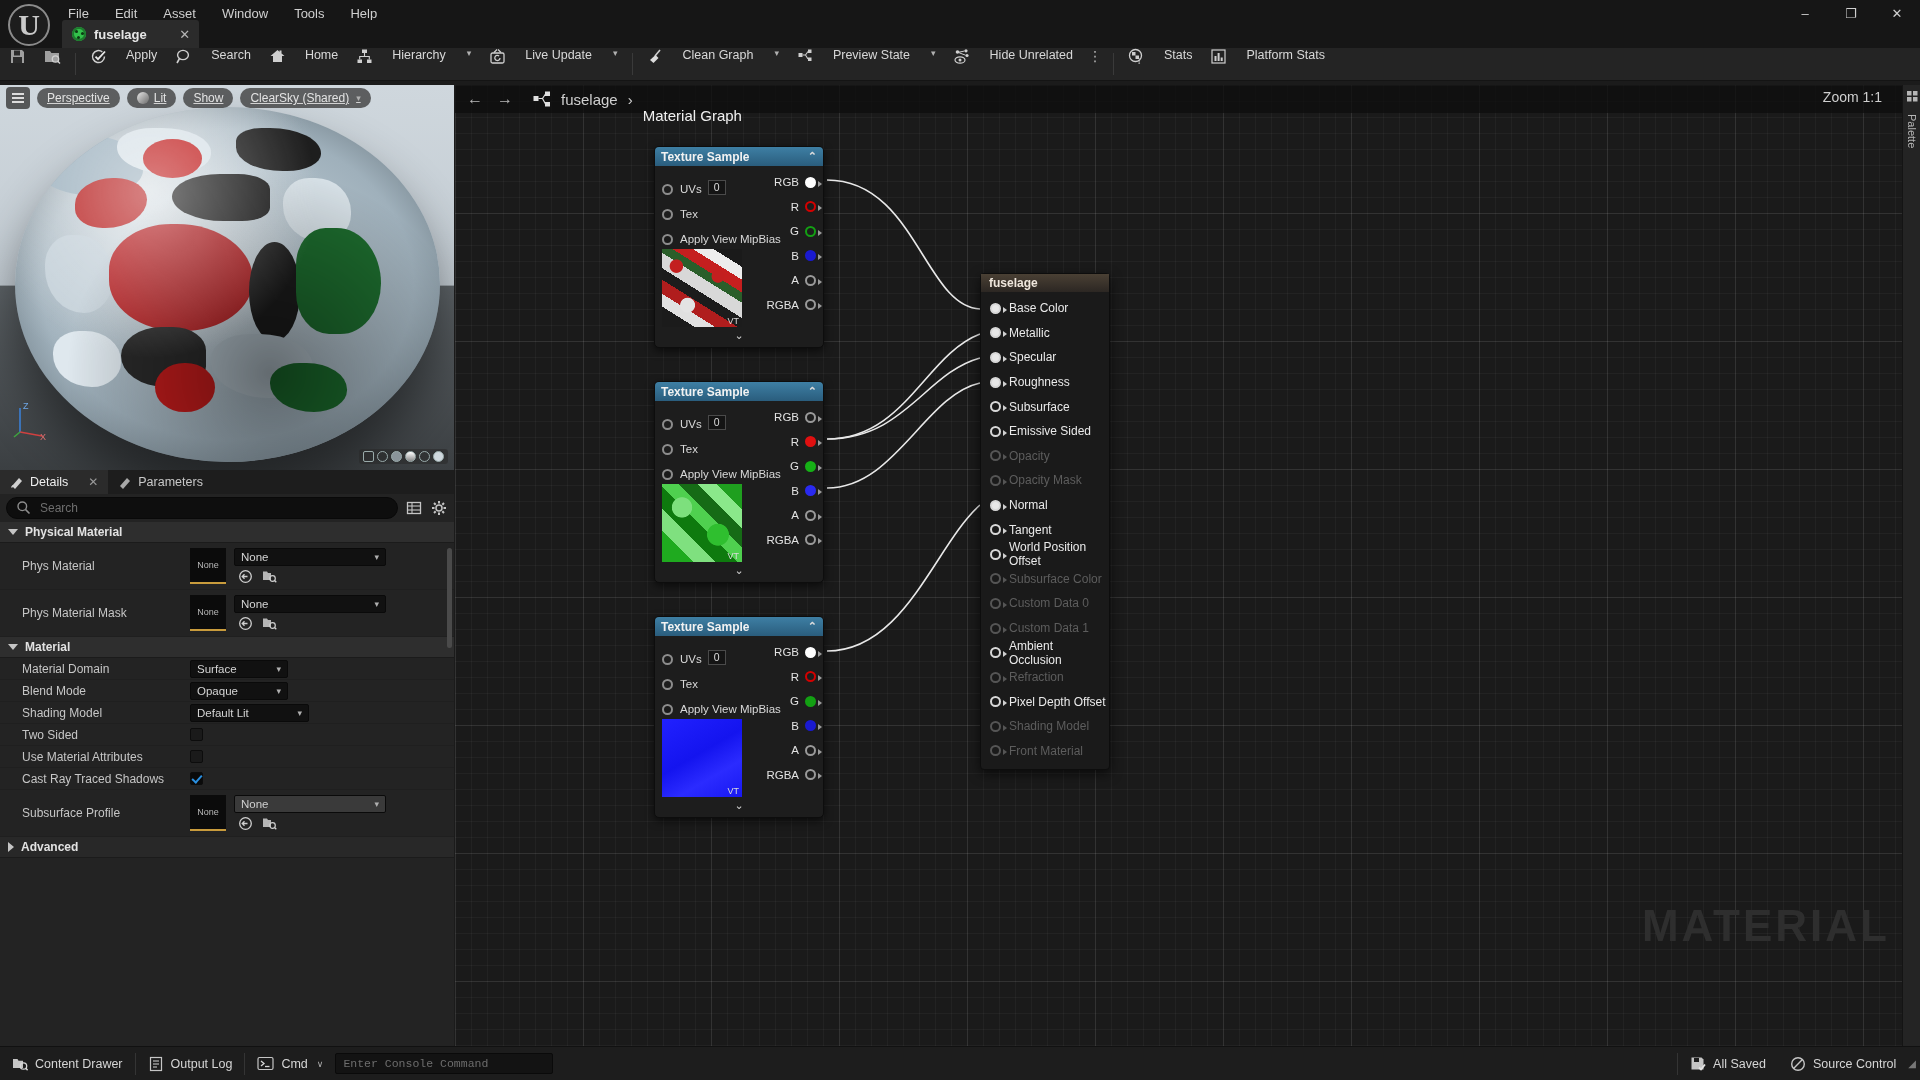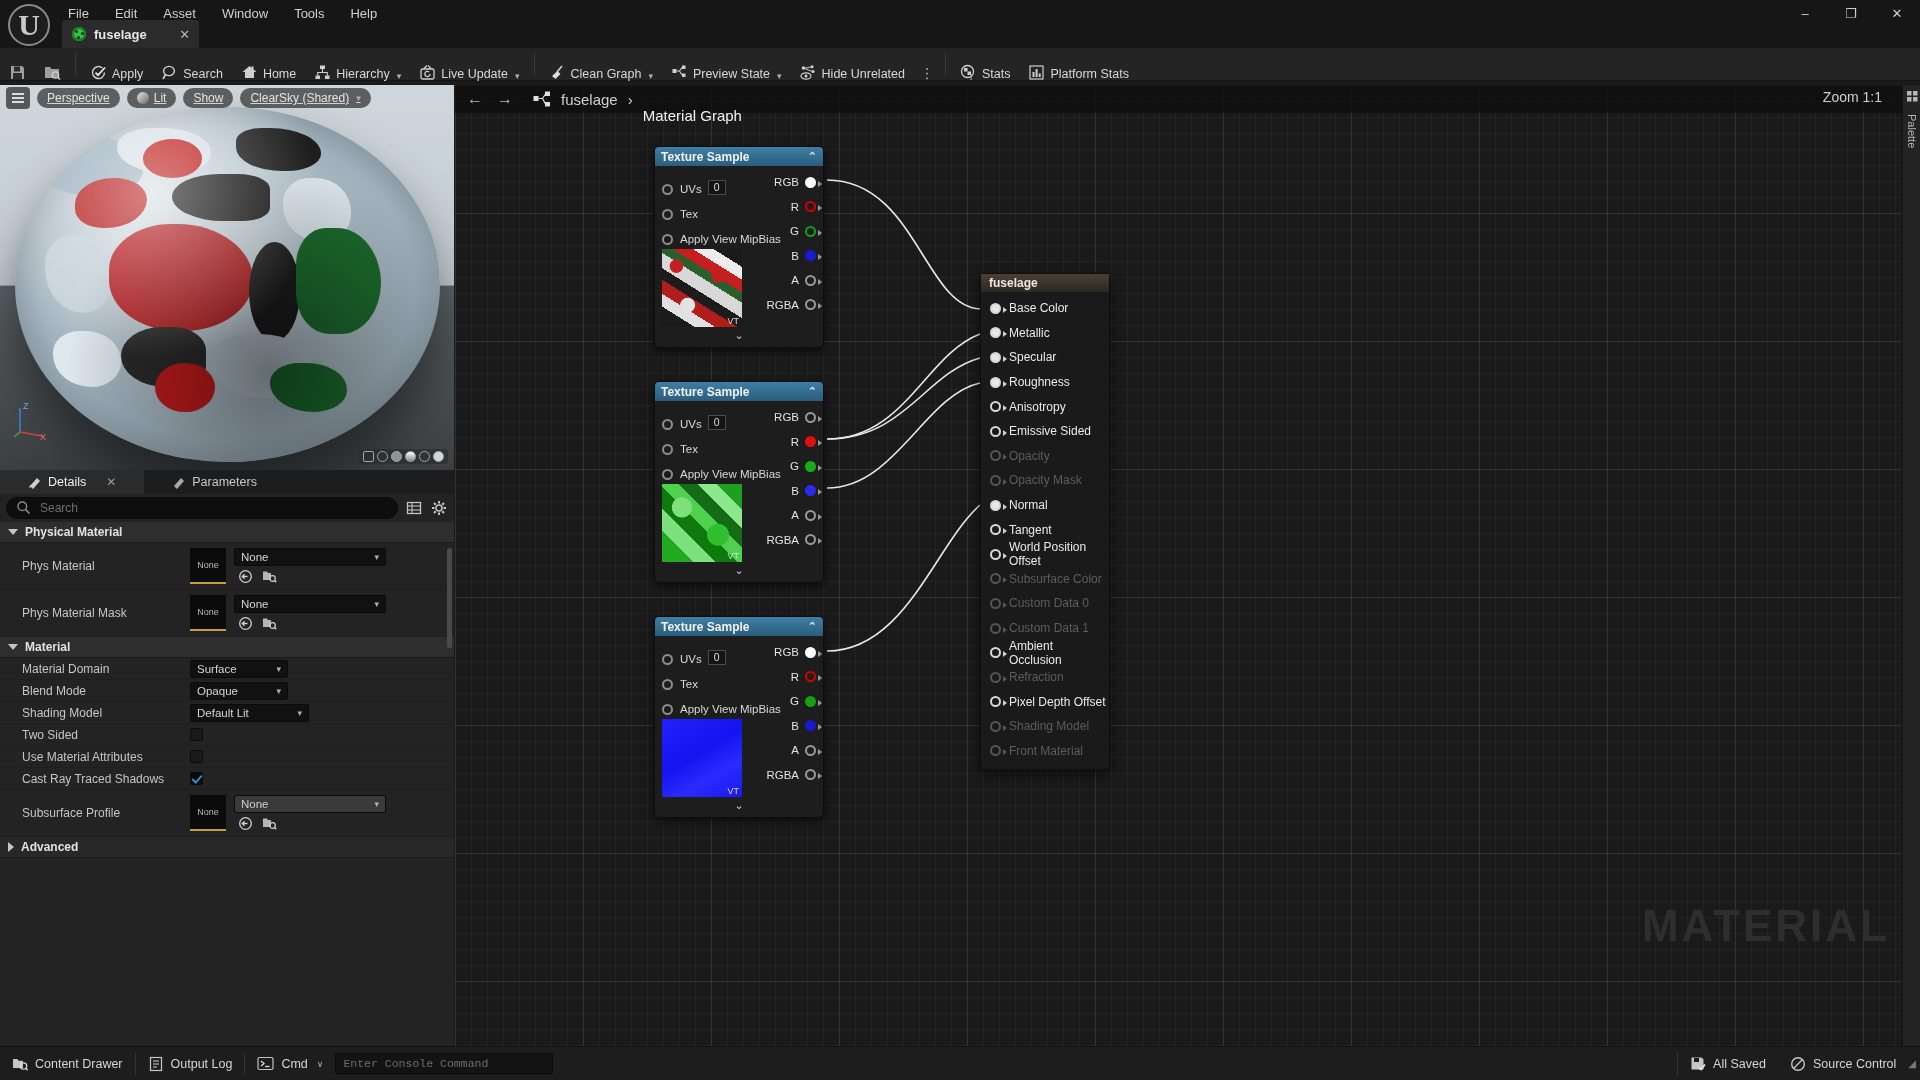--- a/index.html
+++ b/index.html
@@ -24,21 +24,21 @@
   .doctab .tico { width:14px; height:14px; border-radius:50%; background:#33c04b;
     box-shadow: inset 0 0 0 2px #1d7a2d; margin-right:8px; position:relative; }
   .doctab .tico::after{ content:""; position:absolute; left:3px; top:3px; width:3px;height:3px;
     background:#0c3a13; border-radius:50%; box-shadow:6px 2px 0 #0c3a13, 2px 6px 0 #0c3a13; }
   .doctab .tlabel { font-size:13px; color:#e6e6e6; font-weight:bold; }
   .doctab .tclose { margin-left:30px; font-size:13px; color:#b5b5b5; width:16px; text-align:center; }
 
   
   .toolbar { position:absolute; left:0; top:48px; width:1920px; height:33px; background:#242424;
     display:flex; align-items:center; border-bottom:1px solid #141414; }
-  .tbtn { height:33px; display:flex; align-items:flex-end; gap:5px; padding:0 9px; font-size:12.5px; color:#d8d8d8; }
+  .tbtn { height:33px; display:flex; align-items:flex-start; gap:19px; padding:0 9px; font-size:12.5px; color:#d8d8d8; }
   .tsep { width:1px; height:22px; background:#3a3a3a; margin:0 5px; }
   .tbtn .cap { font-size:12.5px; }
   .chev { font-size:9px; color:#b0b0b0; margin-left:2px; }
   .ti { width:17px; height:17px; display:inline-block; position:relative; }
 
   
   .viewport { position:absolute; left:0; top:85px; width:454px; height:385px; overflow:hidden;
     background:linear-gradient(#cfd7dd 0%, #c3ccd3 52%, #5d6367 52.2%, #3b3f42 100%); }
   .sphere { position:absolute; left:15px; top:22px; width:425px; height:355px; border-radius:50%;
     background:
@@ -52,21 +52,21 @@
   .vp-burger { width:24px;height:22px;background:rgba(55,55,55,.8); border-radius:4px; position:relative; }
   .vp-burger span{position:absolute;left:6px;width:12px;height:2px;background:#dcdcdc;}
   .gizmo { position:absolute; left:12px; bottom:30px; width:40px; height:40px; }
   .vp-dots { position:absolute; right:6px; bottom:6px; display:flex; gap:3px; align-items:center;
      background:rgba(40,40,40,.55); border-radius:3px; padding:2px 4px;}
   .vp-dots i { width:11px; height:11px; border-radius:50%; border:1px solid #9aa; display:block; }
 
   
   .details { position:absolute; left:0; top:470px; width:454px; height:576px; background:#232323; }
   .dtabs { height:24px; background:#1d1d1d; display:flex; align-items:flex-end; }
-  .dtab { height:24px; display:flex; align-items:center; gap:6px; padding:0 28px; font-size:12.5px; color:#c8c8c8; }
+  .dtab { height:24px; display:flex; align-items:center; gap:6px; padding:0 10px; font-size:12.5px; color:#c8c8c8; }
   .dtab.active { background:#2b2b2b; color:#efefef; }
   .dtab .x { margin-left:14px; font-size:12px; color:#9a9a9a; }
   .searchrow { height:28px; display:flex; align-items:center; padding:3px 6px; gap:8px; background:#232323; }
   .searchbox { flex:1; height:22px; background:#0e0e0e; border:1px solid #090909; border-radius:11px;
      display:flex; align-items:center; gap:7px; padding:0 9px; }
   .searchbox .ph { font-size:12px; color:#6e6e6e; }
   .sq-ico { width:17px; height:17px; }
   .cat { height:21px; background:#2e2e2e; display:flex; align-items:center; gap:7px; padding:0 8px;
      font-size:12px; font-weight:bold; color:#e2e2e2; border-bottom:1px solid #1b1b1b;}
   .tri { width:0;height:0;border-left:5px solid transparent;border-right:5px solid transparent;border-top:6px solid #c5c5c5;}
@@ -799,21 +799,21 @@
         <div class="mrow">
           <span class="mpin f"></span>
           <span class="mlabel">Specular</span>
         </div>
         <div class="mrow">
           <span class="mpin f"></span>
           <span class="mlabel">Roughness</span>
         </div>
         <div class="mrow">
           <span class="mpin"></span>
-          <span class="mlabel">Anisotropy</span>
+          <span class="mlabel">Subsurface</span>
         </div>
         <div class="mrow">
           <span class="mpin"></span>
           <span class="mlabel">Emissive Sided</span>
         </div>
         <div class="mrow dim">
           <span class="mpin"></span>
           <span class="mlabel">Opacity</span>
         </div>
         <div class="mrow dim">

